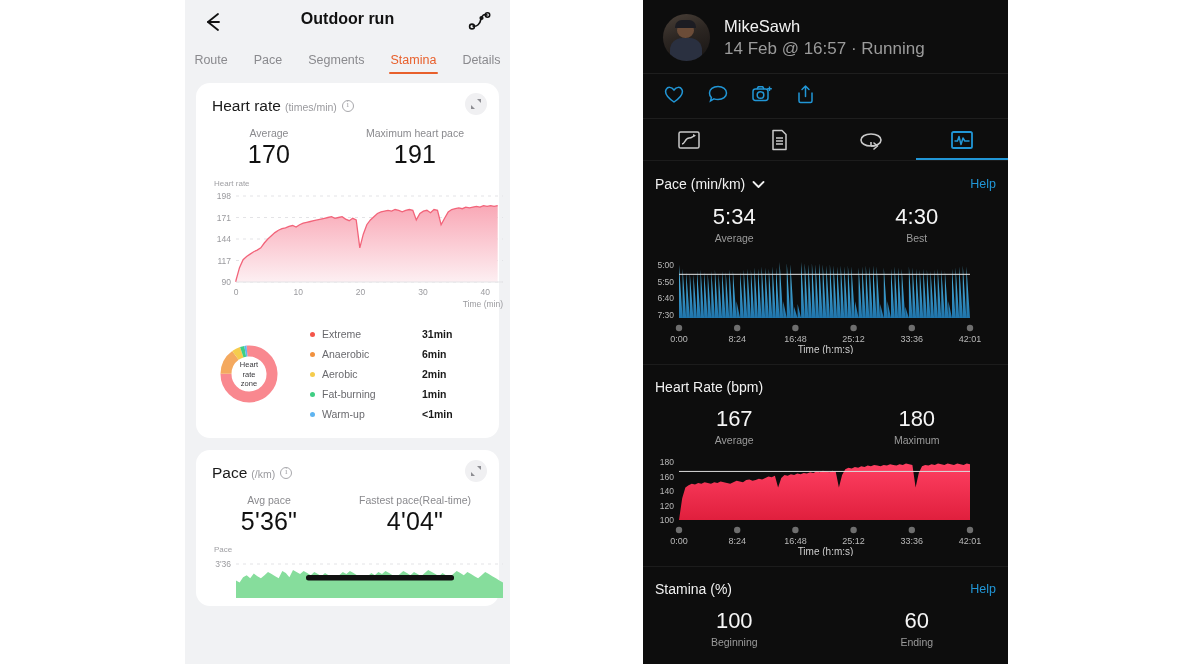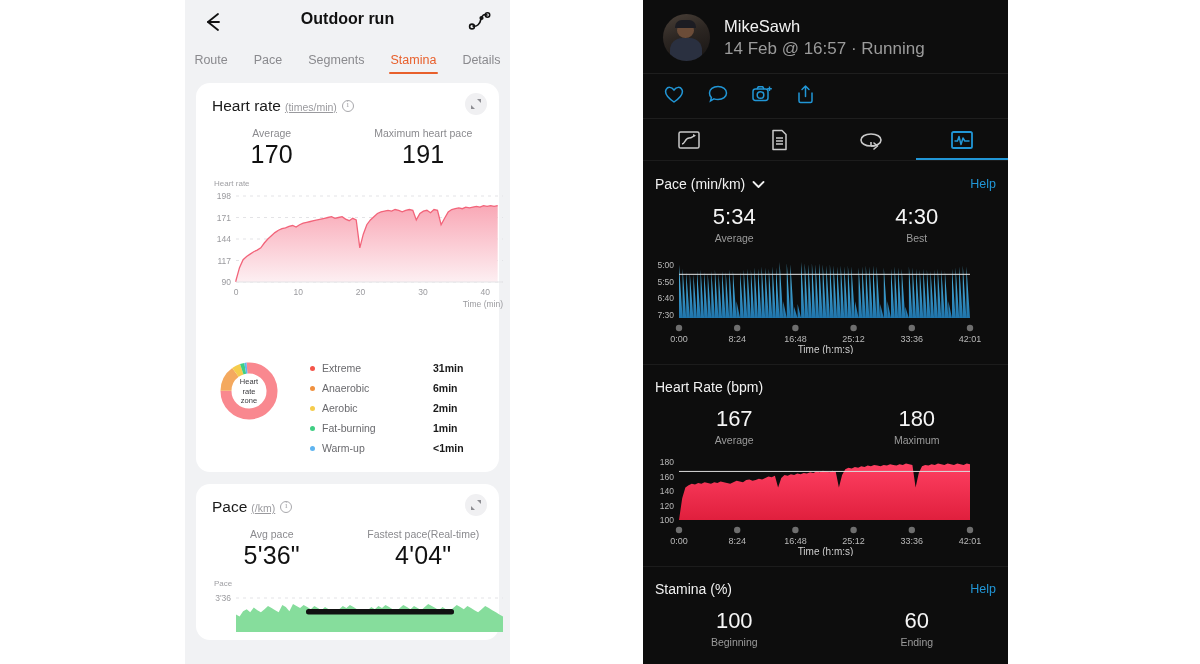--- a/index.html
+++ b/index.html
@@ -34,25 +34,25 @@
     font-size: 12.5px; color: #8a8a8e; position: relative; padding-bottom: 7px; cursor: pointer;
   }
   .lp-tab.active { color: #e8602c; }
   .lp-tab.active::after {
     content: ""; position: absolute; left: -2px; right: -2px; bottom: 0;
     height: 2px; background: #e8602c; border-radius: 1px;
   }
 
   .card {
     margin: 9px 11px 0 11px; background: #fff; border-radius: 14px;
-    position: relative; padding: 14px 0 8px 0;
+    position: relative; padding: 14px 11px 8px 0;
   }
   .card-hdr { display: flex; align-items: baseline; padding: 0 16px; }
   .card-title { font-size: 15.5px; color: #1a1a1a; font-weight: 500;}
-  .card-unit { font-size: 10.5px; color: #9a9a9e; margin-left: 4px; text-decoration: underline; }
+  .card-unit { font-size: 10.5px; color: #9a9a9e; margin-left: 4px; }
   .info-i {
     display:inline-block; width: 12px; height: 12px; border: 1.1px solid #a8a8ac;
     border-radius: 50%; margin-left: 5px; position: relative; top: 1px;
   }
   .info-i::after {
     content:"i"; position:absolute; left:0; right:0; top:-2px; text-align:center;
     font-size: 9px; color:#a8a8ac; font-family:"Liberation Serif", serif;
   }
   .expand-btn {
     position: absolute; right: 12px; top: 10px; width: 22px; height: 22px;
@@ -68,21 +68,21 @@
   .chart-wrap { position: relative; margin-top: 10px; padding: 0 10px 0 10px; }
   .axis-name { font-size: 8px; color: #a0a0a4; margin-left: 8px; }
   .hr-chart-box { position: relative; height: 122px; }
 
   .zone-row { display: flex; padding: 14px 18px 6px 18px; align-items: center; }
   .donut-wrap { width: 62px; height: 62px; position: relative; margin-left: 4px;}
   .donut-center {
     position: absolute; left: 0; right: 0; top: 50%; transform: translateY(-50%);
     text-align: center; font-size: 7.5px; color: #3a3a3e; line-height: 9.5px;
   }
-  .legend { margin-left: 30px; flex: 1; margin-top: 34px; }
+  .legend { margin-left: 30px; flex: 1; }
   .legend-row { display: flex; align-items: center; height: 20px; }
   .dot { width: 5px; height: 5px; border-radius: 50%; margin-right: 7px; }
   .lg-name { font-size: 10.5px; color: #6a6a6e; flex: 1; }
   .lg-val { font-size: 10.5px; color: #1a1a1a; font-weight: bold; width: 48px; }
 
   
   .right-phone {
     position: absolute; left: 643px; top: 0; width: 365px; height: 664px;
     background: #0d0d0d; overflow: hidden; color: #fff;
   }

